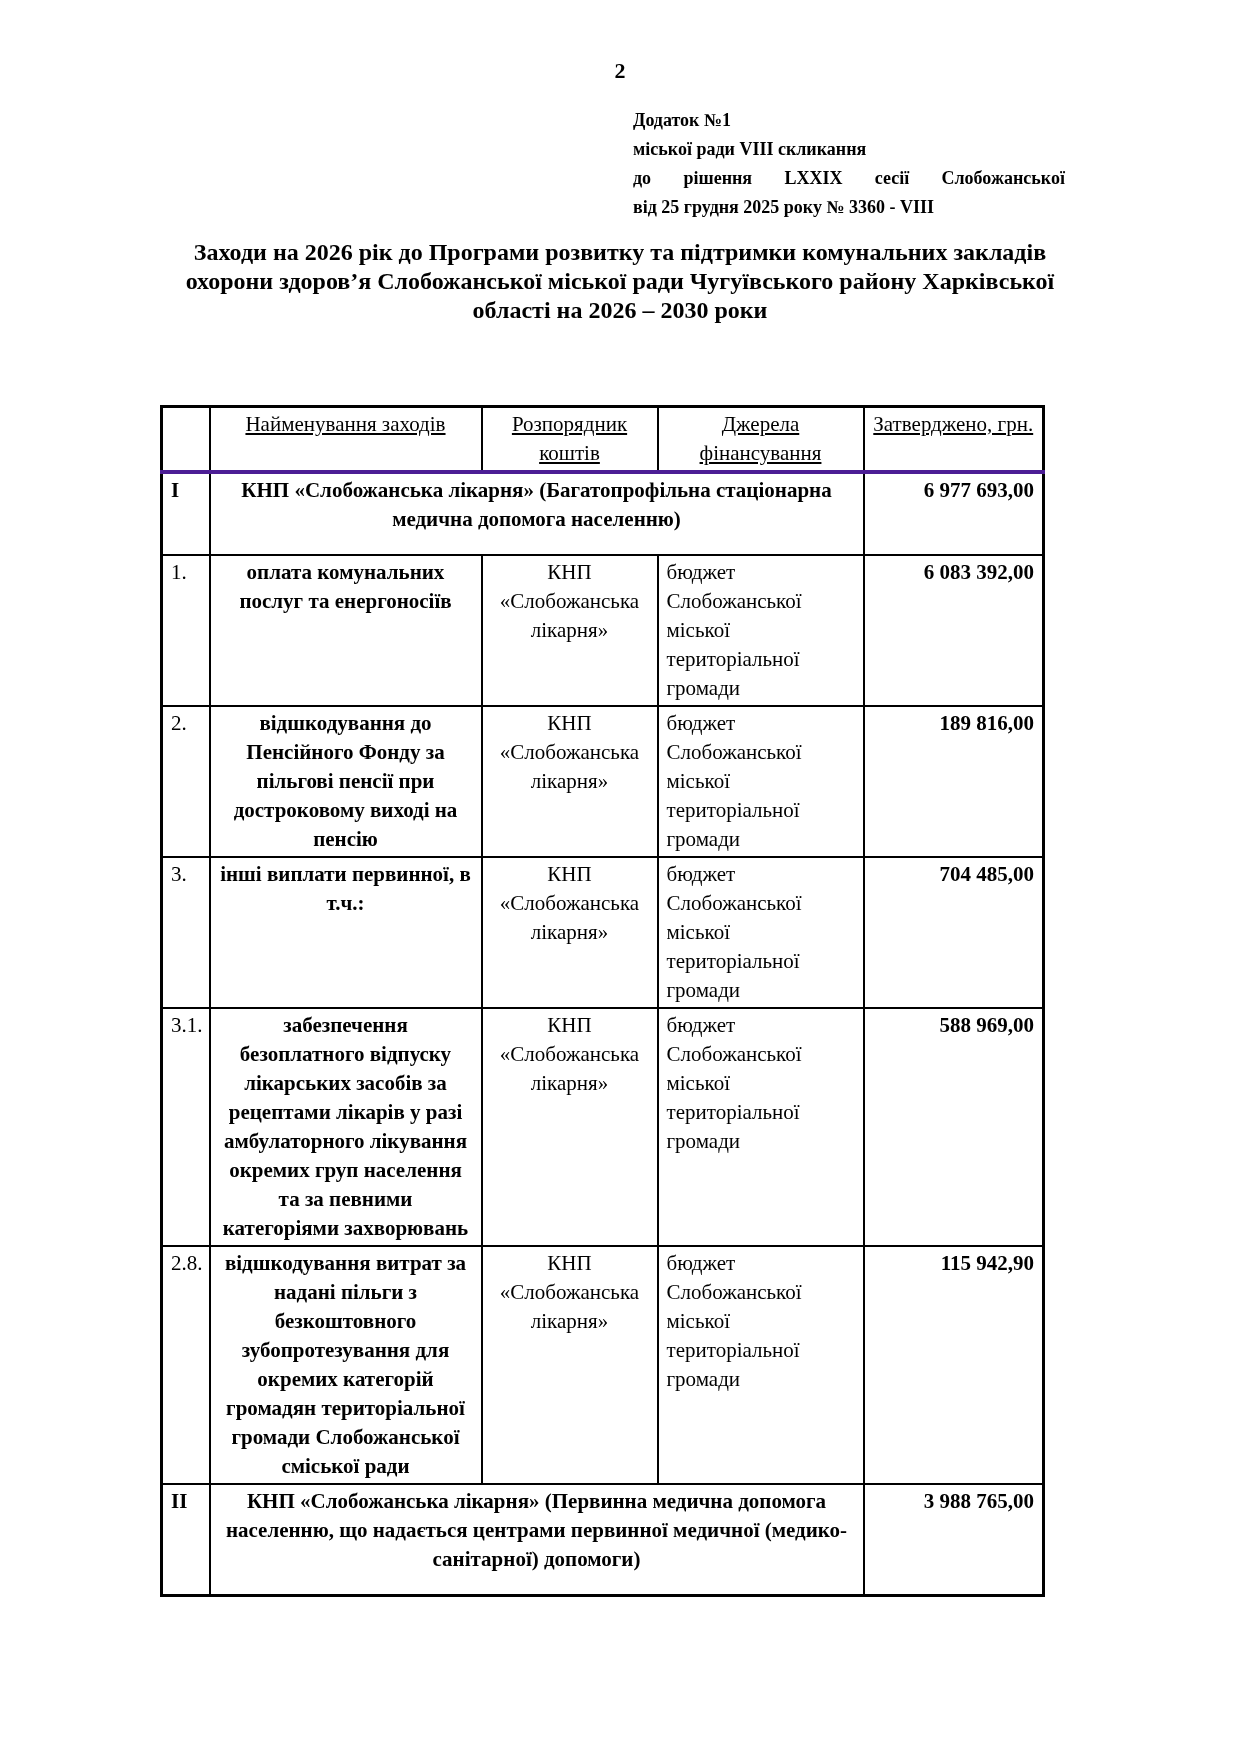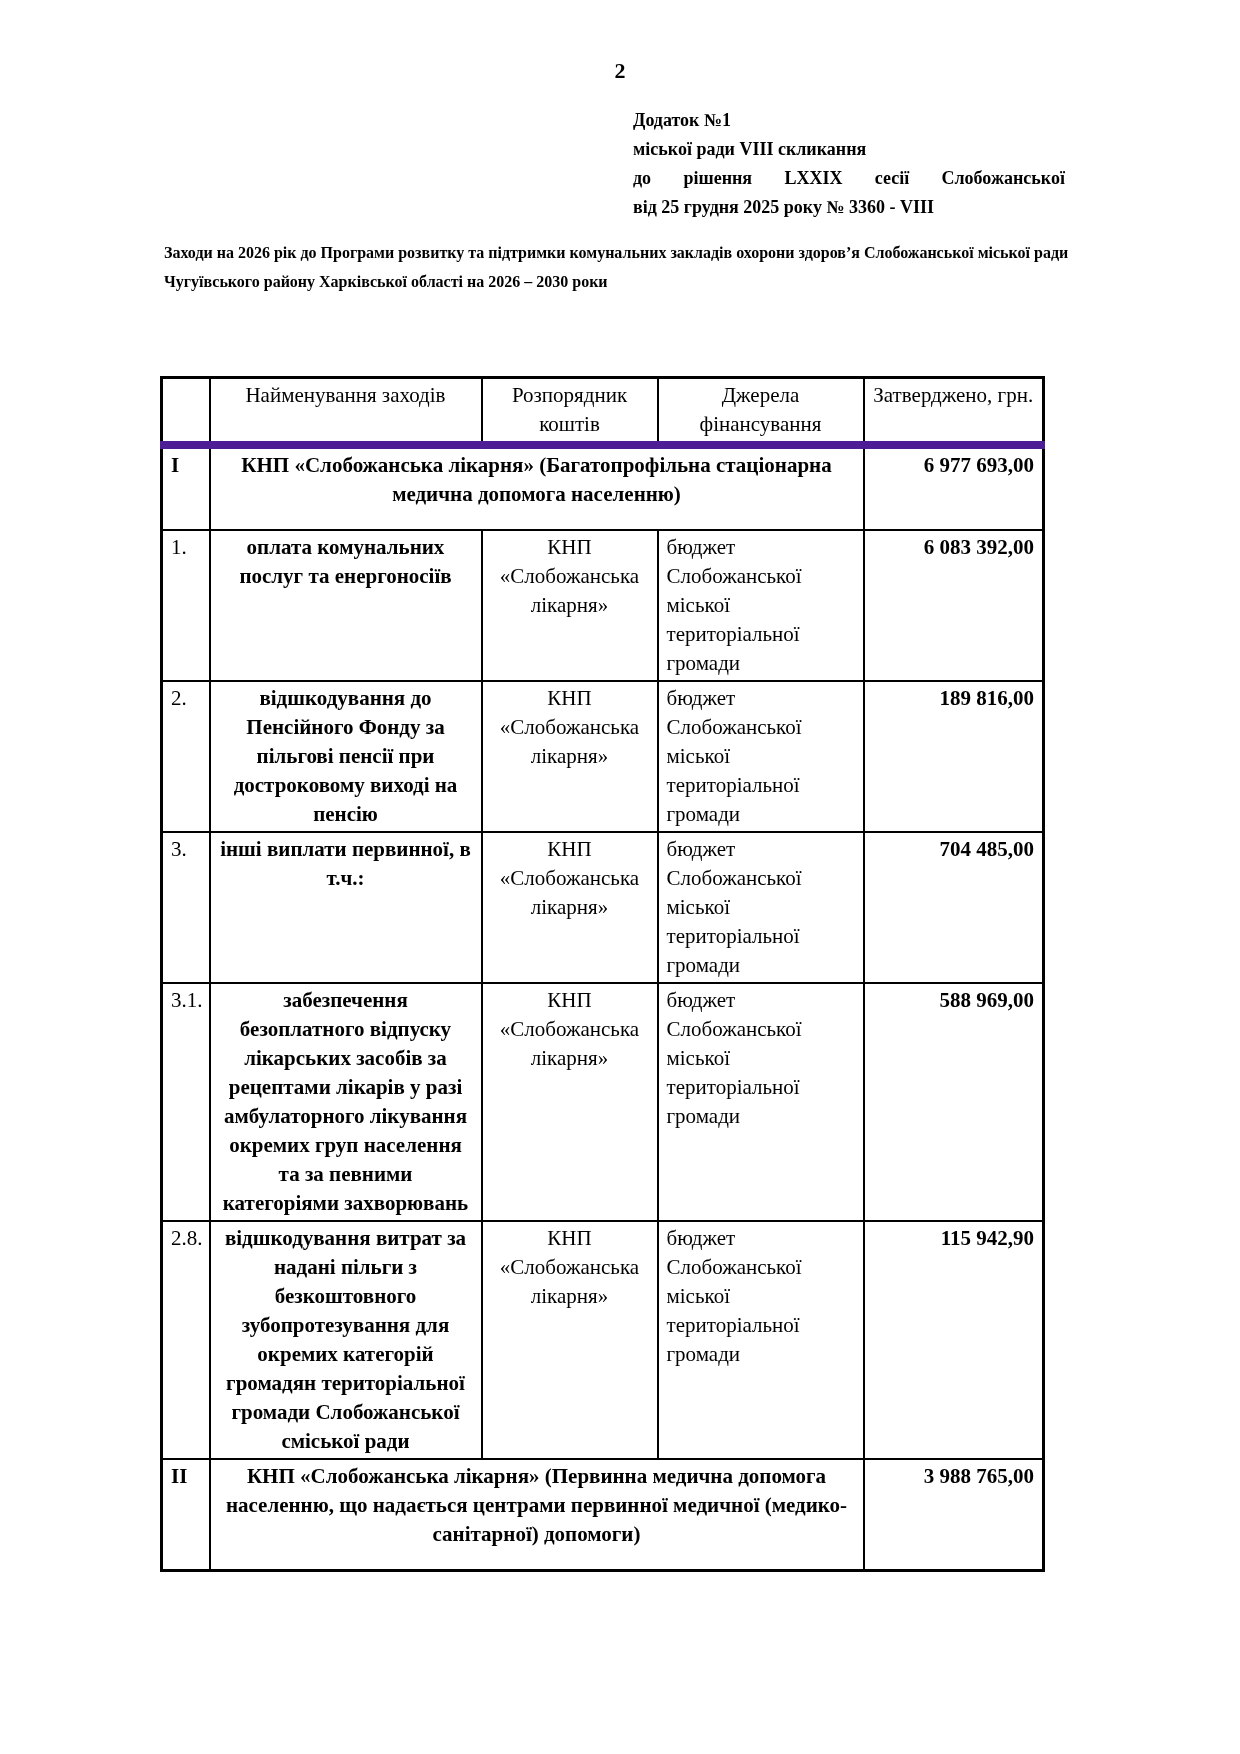--- a/index.html
+++ b/index.html
@@ -25,21 +25,22 @@
     font-weight: bold;
   }
   .appendix .line { text-align: left; }
   .appendix .line-justify {
     text-align: justify;
     text-align-last: justify;
   }
   .doc-title {
     margin: 16px auto 0 auto;
     width: 912px;
-    font-size: 16px;
+    text-align: center;
+    font-size: 24px;
     line-height: 29px;
     font-weight: bold;
   }
   table.measures {
     margin: 80px 0 0 160px;
     width: 882px;
     border-collapse: collapse;
     table-layout: fixed;
     font-size: 21px;
     line-height: 29px;
@@ -47,22 +48,23 @@
   table.measures { border: 3px solid #000; }
   table.measures th, table.measures td {
     border: 2px solid #000;
     vertical-align: top;
     padding: 2px 8px;
     overflow: hidden;
   }
   table.measures thead th {
     font-weight: normal;
     text-align: center;
-    border-bottom: 8px solid #4c1d95;
+    border-bottom: 4px solid #4c1d95;
     height: 58px;
+    text-decoration: underline;
   }
   td.cell-num { text-align: left; padding-left: 10px; font-weight: normal; }
   td.cell-name { text-align: center; font-weight: bold; }
   td.cell-manager { text-align: center; font-weight: normal; }
   td.cell-source { text-align: left; font-weight: normal; margin-left: 28px; }
   td.cell-amount {
     text-align: right;
     padding-right: 28px;
     font-weight: bold;
     white-space: nowrap;

